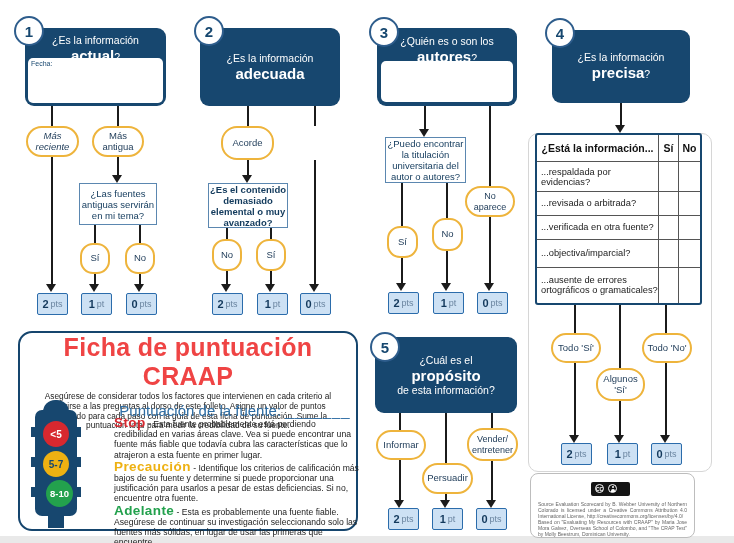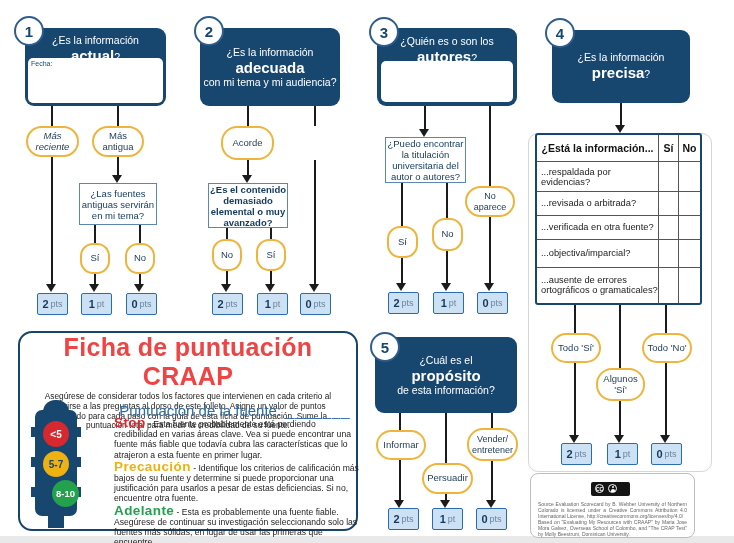--- a/index.html
+++ b/index.html
@@ -45,21 +45,21 @@
   .lead.caution{color:#eeb112;}
   .lead.go{color:#23a14d;}
   .tl{position:absolute;left:12px;top:64px;width:80px;height:136px;z-index:3;}
   .tl-cap{position:absolute;left:11px;top:3px;width:26px;height:12px;background:#17476f;border-radius:14px 14px 0 0;}
   .tl-body{position:absolute;left:3px;top:13px;width:42px;height:106px;background:#17476f;border-radius:7px;}
   .tl-tab{position:absolute;width:5px;height:10px;background:#17476f;}
   .tl-pole{position:absolute;left:16px;top:119px;width:16px;height:12px;background:#17476f;}
   .lamp{position:absolute;border-radius:50%;display:flex;align-items:center;justify-content:center;font-weight:bold;}
   .lamp.red{left:11px;top:24px;width:26px;height:26px;background:#d7282f;color:#fff;font-size:10px;}
   .lamp.amber{left:11px;top:54px;width:26px;height:26px;background:#eeb112;color:#17476f;font-size:10px;}
-  .lamp.green{left:20px;top:83px;width:27px;height:27px;background:#23a14d;color:#fff;font-size:9.5px;}
+  .lamp.green{left:14px;top:83px;width:27px;height:27px;background:#23a14d;color:#fff;font-size:9.5px;}
   .lic{position:absolute;left:530px;top:473px;width:165px;height:65px;border:1.5px solid #bdbdbd;border-radius:8px;background:#fff;z-index:2;box-sizing:border-box;}
   .ccbadge{position:absolute;left:60px;top:8px;width:39px;height:14px;background:#141414;border-radius:2px;}
   .cc-circle{position:absolute;left:4px;top:2px;width:9px;height:9px;border:1px solid #fff;border-radius:50%;color:#fff;font-size:5px;
              font-weight:bold;display:flex;align-items:center;justify-content:center;box-sizing:border-box;}
   .by-circle{position:absolute;left:17px;top:2px;width:9px;height:9px;border:1px solid #fff;border-radius:50%;box-sizing:border-box;}
   .by-head{position:absolute;left:2.5px;top:0.5px;width:2.5px;height:2.5px;background:#fff;border-radius:50%;}
   .by-body{position:absolute;left:1.5px;top:3.5px;width:4.5px;height:3px;background:#fff;border-radius:2.5px 2.5px 0 0;}
   .lic p{position:absolute;left:7px;right:7px;margin:0;font-size:5px;line-height:6px;color:#666;text-align:justify;}
 </style>
 </head>
@@ -105,21 +105,20 @@
     </div>
   <div class="pts" style="left:126px;top:293px;">
       <b>0</b>
       <span>pts</span>
     </div>
 
   <div class="badge" style="left:194px;top:16px;">2</div>
   <div class="navy center" style="left:200px;top:28px;width:140px;height:78px;">
     <div class="nline1">¿Es la información</div>
     <div class="nbold">adecuada</div>
-    <div class="nline3">con mi tema y mi audiencia?</div>
   </div>
   <i class="vl" style="left:247px;top:105px;height:21px;"></i>
   <i class="vl" style="left:247px;top:160px;height:15px;"></i>
   <i class="arw" style="left:242px;top:175px;"></i>
   <i class="vl" style="left:314px;top:105px;height:21px;"></i>
   <i class="vl" style="left:314px;top:160px;height:124px;"></i>
   <i class="arw" style="left:309px;top:284px;"></i>
   <div class="ov" style="left:221px;top:126px;width:53px;height:34px;">Acorde</div>
   <div class="qbox" style="left:208px;top:183px;width:80px;height:45px;font-weight:bold;">¿Es el contenido demasiado elemental o muy avanzado?</div>
   <i class="vl" style="left:226px;top:228px;height:11px;"></i>

